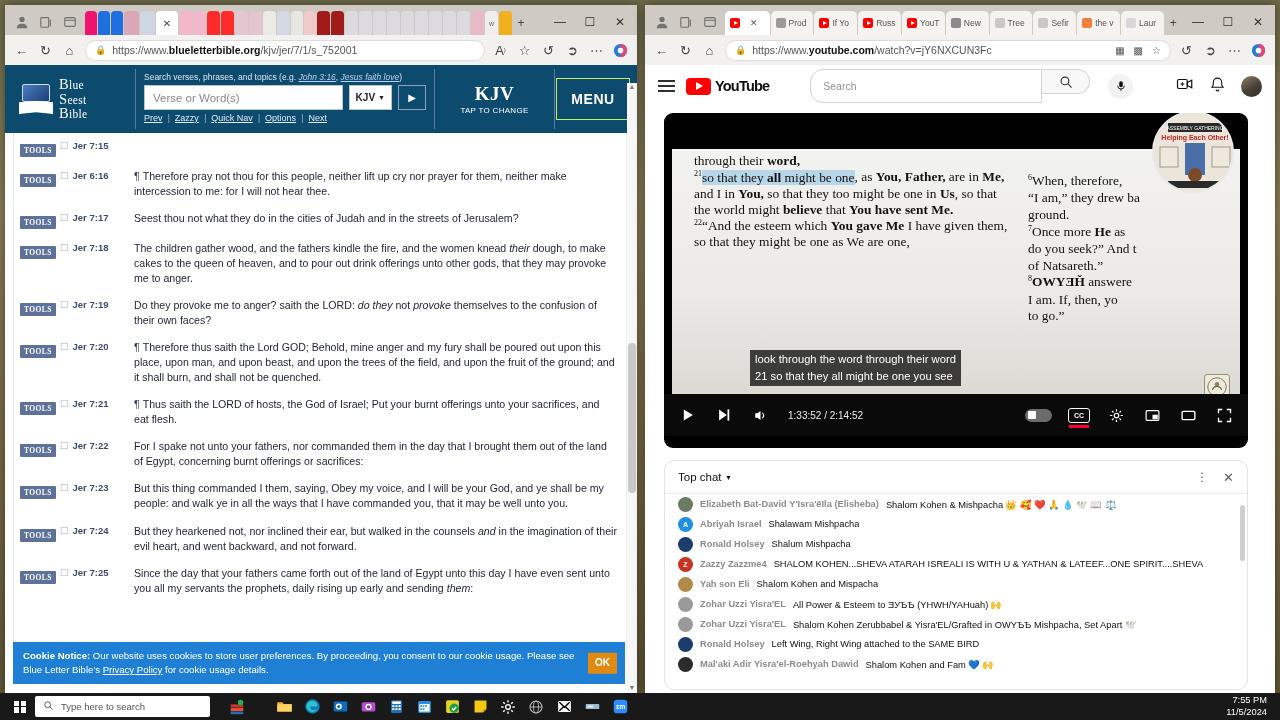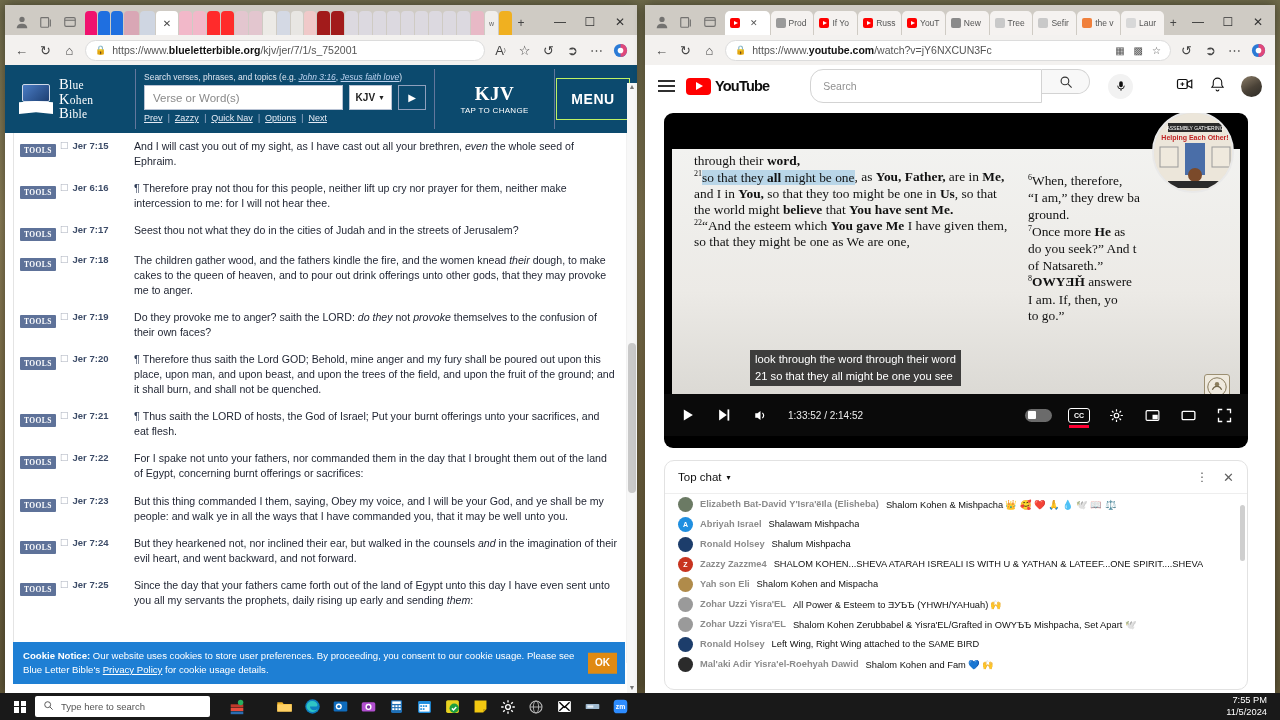--- a/index.html
+++ b/index.html
@@ -256,21 +256,21 @@
   </div>
 
   <div class="bllhead">
     <div class="bll-logo">
       <div class="bll-book">
         <span class="scr"></span>
           <span class="pg"></span>
       </div>
       <div class="bll-name">
         <span>Blue</span>
-        <span>Kohen</span>
+        <span>Seest</span>
         <span>Bible</span>
       </div>
     </div>
     <div class="bll-search">
       <div class="bll-hint">
         <span>Search verses, phrases, and topics (e.g. </span><i>John 3:16</i><span>, </span><i>Jesus faith love</i><span>)</span>
       </div>
       <div class="bll-row">
         <div class="bll-input">Verse or Word(s)</div>
         <div class="bll-sel">
@@ -300,21 +300,20 @@
     </div>
   </div>
 
   <div class="verses" id="verse-list">
       <div class="vrow">
         <div class="vtools"><span class="tools-btn">TOOLS</span></div>
         <div class="vref">
           <span class="bk">☐</span>
           <span>Jer 7:15</span>
         </div>
-        <div class="vtext">And I will cast you out of my sight, as I have cast out all your brethren, <em>even</em> the whole seed of Ephraim.</div>
       </div>
       <div class="vrow">
         <div class="vtools"><span class="tools-btn">TOOLS</span></div>
         <div class="vref">
           <span class="bk">☐</span>
           <span>Jer 6:16</span>
         </div>
         <div class="vtext"><span class="pil">¶</span>Therefore pray not thou for this people, neither lift up cry nor prayer for them, neither make intercession to me: for I will not hear thee.</div>
       </div>
       <div class="vrow">

